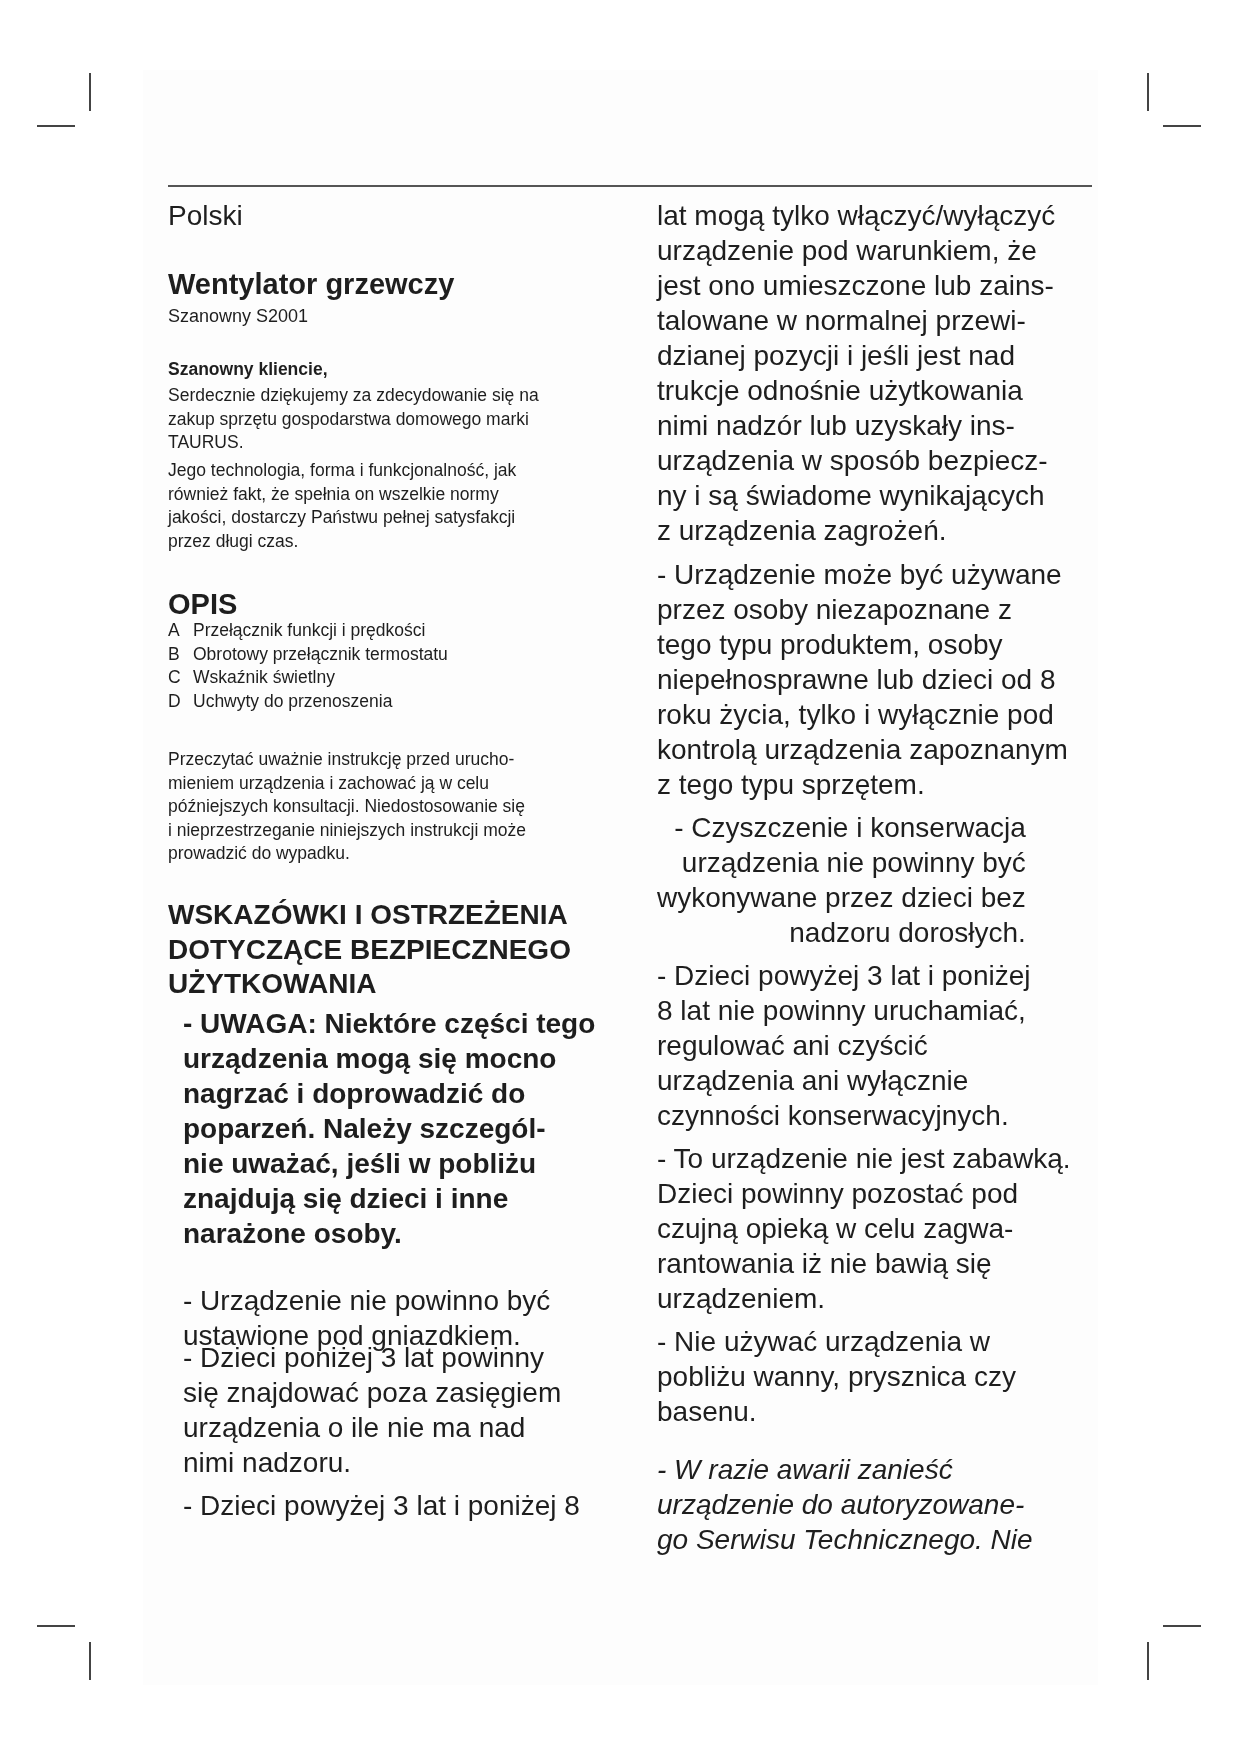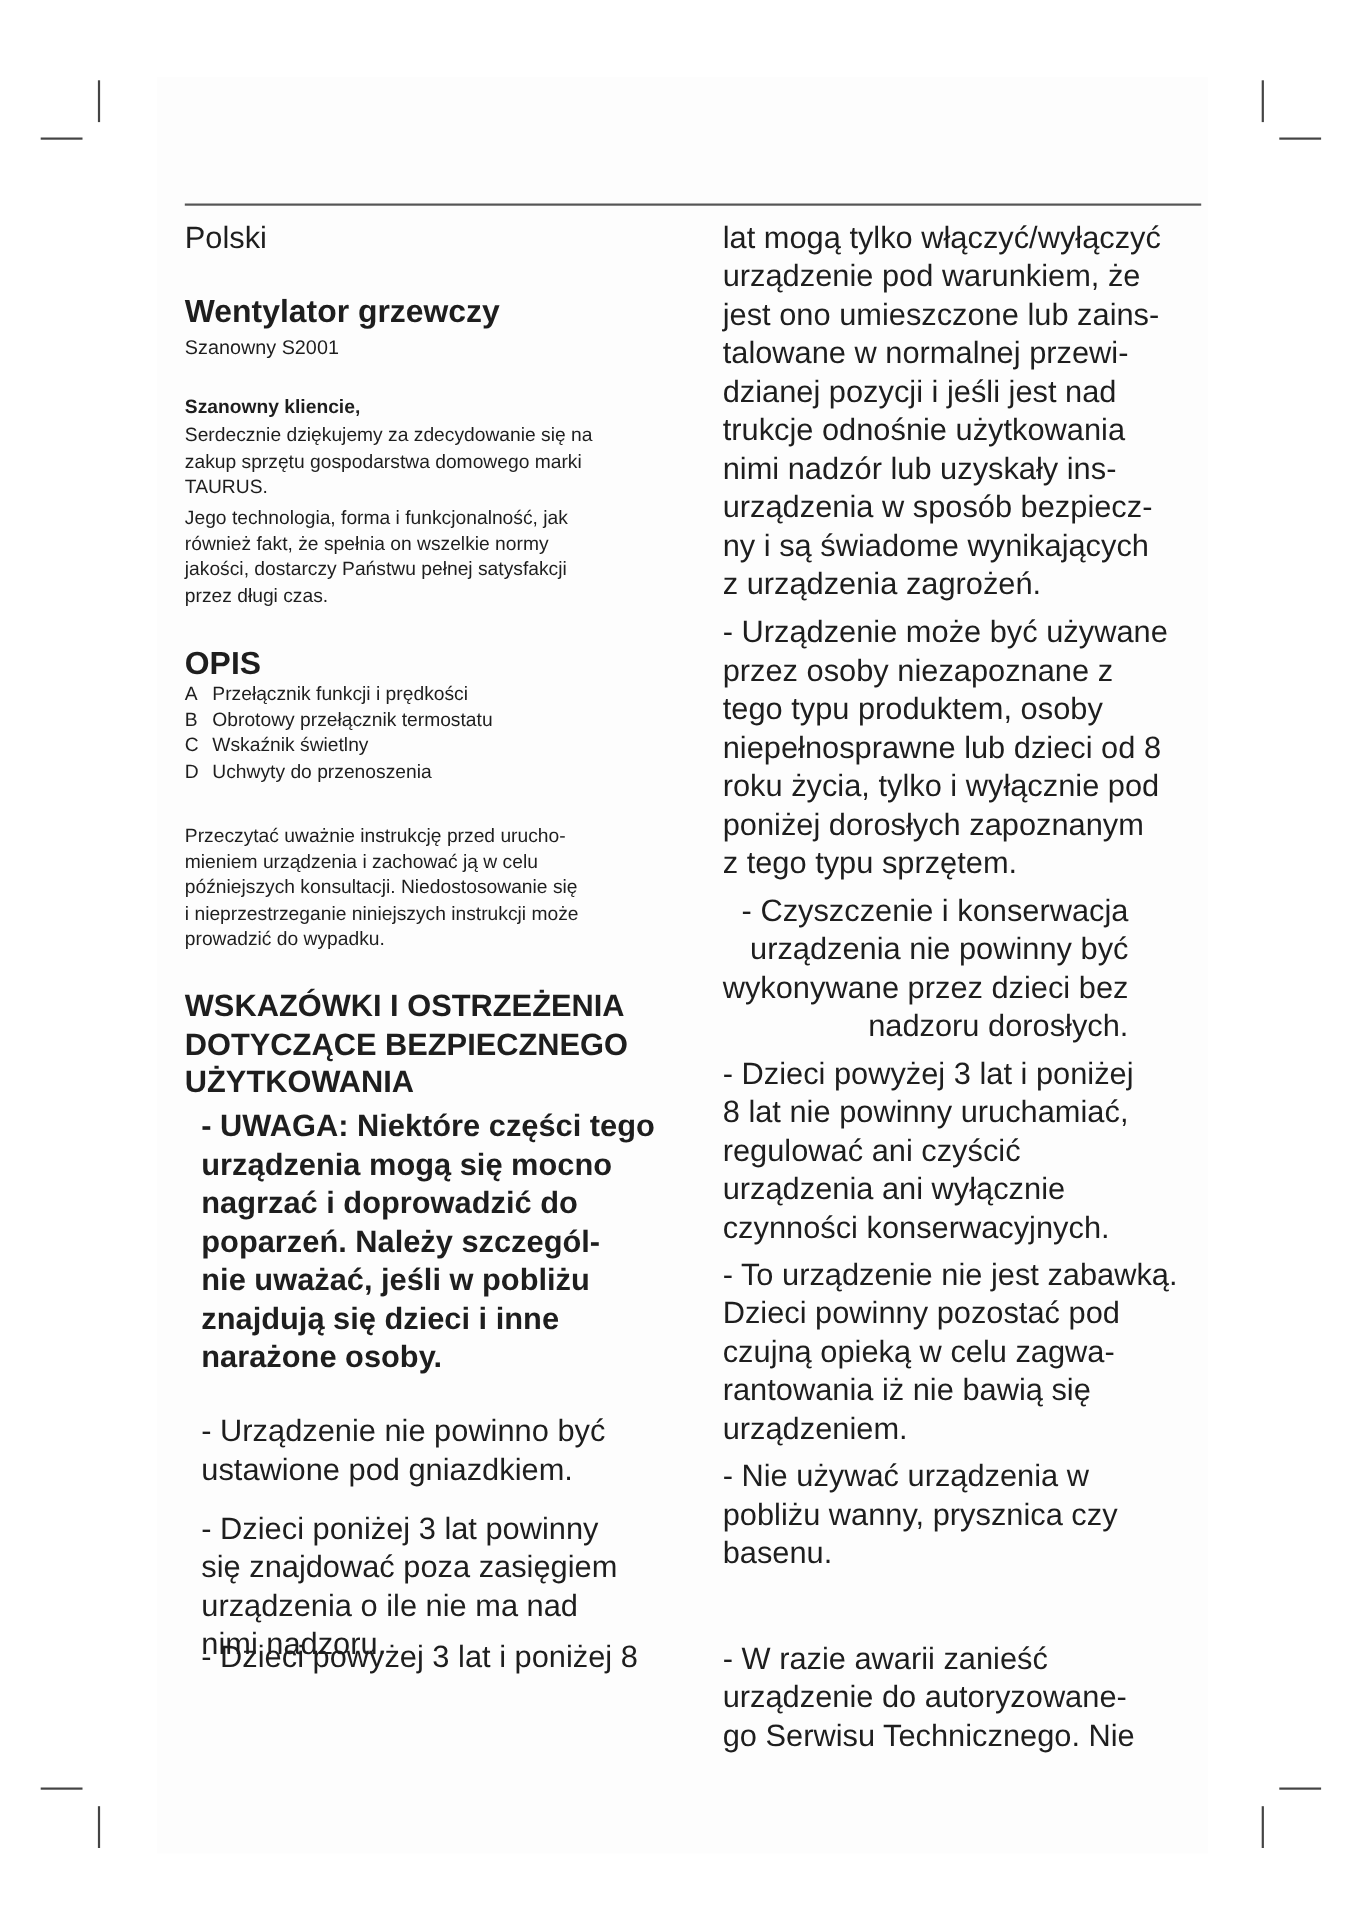--- a/index.html
+++ b/index.html
@@ -96,21 +96,21 @@
   <span class="bullet-line">nie uważać, jeśli w pobliżu</span>
   <span class="bullet-line">znajdują się dzieci i inne</span>
   <span class="bullet-line">narażone osoby.</span>
 </div>
 
 <div class="big" style="left:183px; top:1255px;margin-top:28px;">
   <span class="bullet-line">- Urządzenie nie powinno być</span>
   <span class="bullet-line">ustawione pod gniazdkiem.</span>
 </div>
 
-<div class="big" style="left:183px; top:1340px;margin-top:32px;">
+<div class="big" style="left:183px; top:1340px;">
   <span class="bullet-line">- Dzieci poniżej 3 lat powinny</span>
   <span class="bullet-line">się znajdować poza zasięgiem</span>
   <span class="bullet-line">urządzenia o ile nie ma nad</span>
   <span class="bullet-line">nimi nadzoru.</span>
 </div>
 
 <div class="big" style="left:183px; top:1488px;">
   <span class="bullet-line">- Dzieci powyżej 3 lat i poniżej 8</span>
 </div>
 
@@ -126,21 +126,21 @@
   <span class="bullet-line">ny i są świadome wynikających</span>
   <span class="bullet-line">z urządzenia zagrożeń.</span>
 </div>
 
 <div class="big" style="left:657px; top:557px;">
   <span class="bullet-line">- Urządzenie może być używane</span>
   <span class="bullet-line">przez osoby niezapoznane z</span>
   <span class="bullet-line">tego typu produktem, osoby</span>
   <span class="bullet-line">niepełnosprawne lub dzieci od 8</span>
   <span class="bullet-line">roku życia, tylko i wyłącznie pod</span>
-  <span class="bullet-line">poniżej dorosłych zapoznanym</span>
+  <span class="bullet-line">kontrolą urządzenia zapoznanym</span>
   <span class="bullet-line">z tego typu sprzętem.</span>
 </div>
 
 <div class="big" style="left:657px; top:810px;text-align:right;">
   <span class="bullet-line">- Czyszczenie i konserwacja</span>
   <span class="bullet-line">urządzenia nie powinny być</span>
   <span class="bullet-line">wykonywane przez dzieci bez</span>
   <span class="bullet-line">nadzoru dorosłych.</span>
 </div>
 
@@ -159,17 +159,17 @@
   <span class="bullet-line">rantowania iż nie bawią się</span>
   <span class="bullet-line">urządzeniem.</span>
 </div>
 
 <div class="big" style="left:657px; top:1324px;">
   <span class="bullet-line">- Nie używać urządzenia w</span>
   <span class="bullet-line">pobliżu wanny, prysznica czy</span>
   <span class="bullet-line">basenu.</span>
 </div>
 
-<div class="big" style="left:657px; top:1490px;">
+<div class="big" style="left:657px; top:1452px;font-style:italic;">
   <span class="bullet-line">- W razie awarii zanieść</span>
   <span class="bullet-line">urządzenie do autoryzowane-</span>
   <span class="bullet-line">go Serwisu Technicznego. Nie</span>
 </div>
 
 </body></html>

